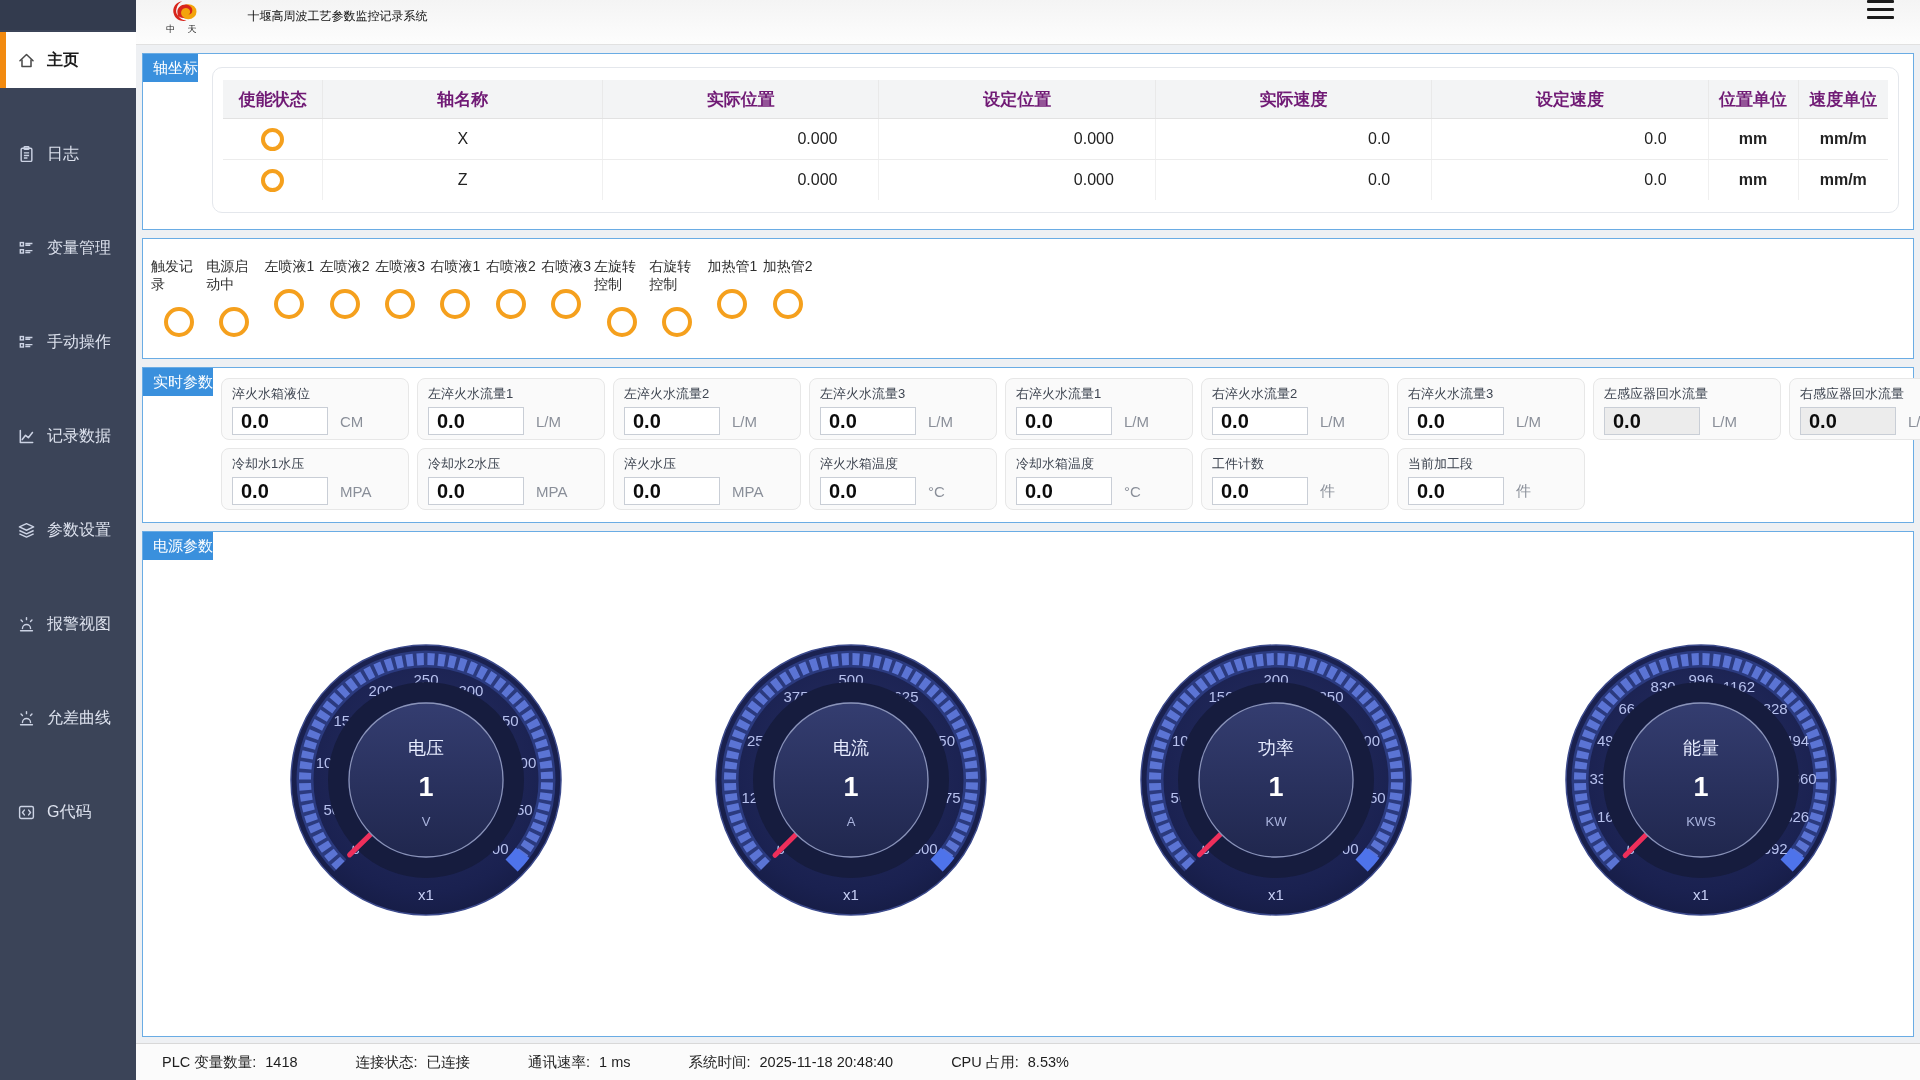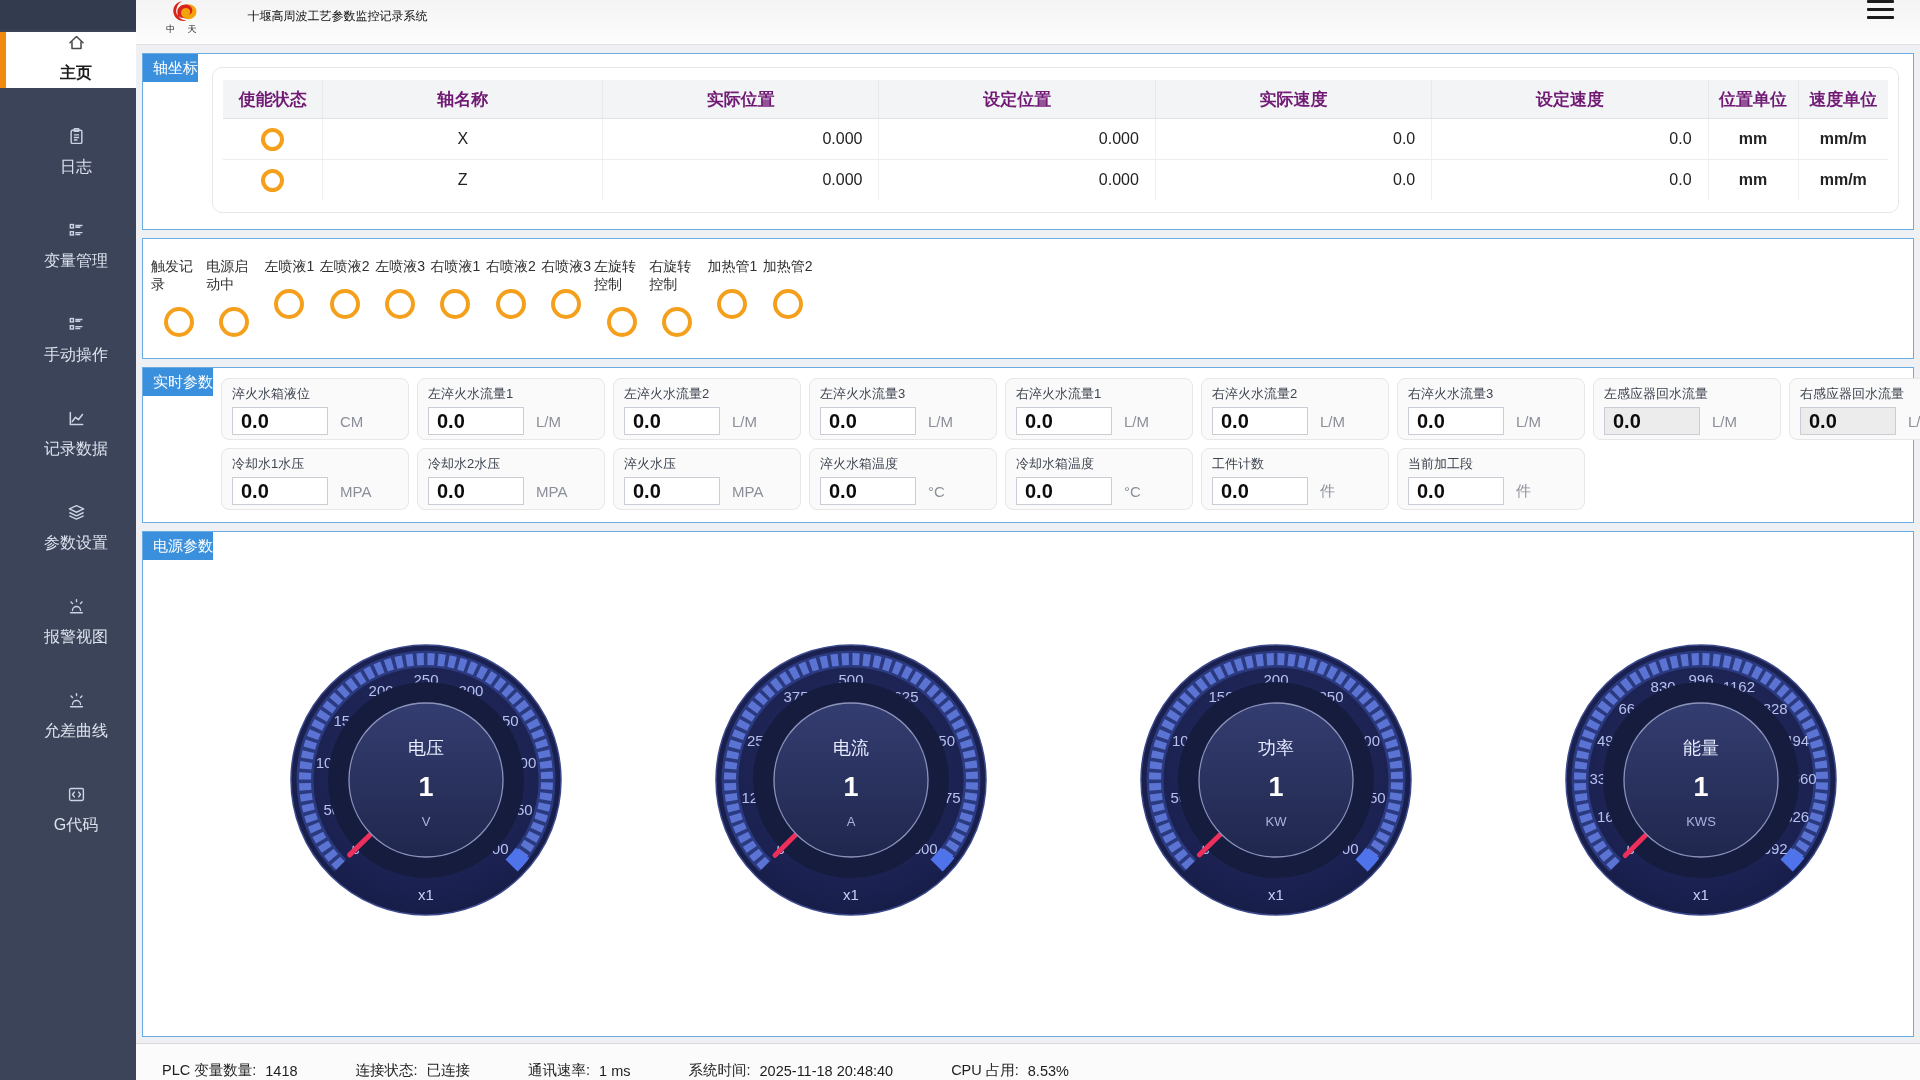--- a/index.html
+++ b/index.html
@@ -5,21 +5,21 @@
   html,body{margin:0;padding:0;}
   body{width:1920px;height:1080px;overflow:hidden;background:#eef0f3;
        font-family:"Liberation Sans","DejaVu Sans",sans-serif;color:#222;}
   .app{display:flex;width:100%;height:100%;}
 
   
   .sidebar{width:136px;background:#3b4458;flex-shrink:0;display:flex;flex-direction:column;}
   .sidebar-top{height:30px;background:#333b4e;flex-shrink:0;}
   .nav{padding-top:2px;}
   .nav-item{height:56px;display:flex;align-items:center;gap:11px;padding-left:16px;
-            margin-bottom:38px;color:#dde2ee;font-size:16px;cursor:pointer;position:relative;flex-direction:column;}
+            margin-bottom:38px;color:#dde2ee;font-size:16px;cursor:pointer;position:relative;}
   .nav-item.active{background:#ffffff;color:#1b1b1b;font-weight:bold;}
   .nav-item.active::before{content:"";position:absolute;left:0;top:0;bottom:0;width:6px;background:#f28a0f;}
   .nav-icon{width:20px;height:20px;display:flex;align-items:center;justify-content:center;}
   .nav-icon svg{width:19px;height:19px;stroke:#ccd3e4;fill:none;}
   .nav-item.active .nav-icon svg{stroke:#4a4a4a;}
 
   
   .main{flex:1;display:flex;flex-direction:column;min-width:0;}
   .header{height:44px;background:linear-gradient(#f4f4f4,#fdfdfd);border-bottom:1px solid #e1e1e1;
           display:flex;align-items:flex-start;padding:0 26px 0 30px;flex-shrink:0;}
@@ -36,21 +36,21 @@
 
   
   .axis-body{padding:13px 14px 16px;}
   .axis-panel{border:1px solid #e4e7ec;border-radius:10px;padding:12px 10px;}
   table.axis{width:100%;border-collapse:collapse;table-layout:fixed;}
   table.axis th{background:#f3f4f5;font-size:17px;font-weight:bold;color:#701a75;height:36px;
                 border-bottom:1px solid #e2e2e2;border-right:1px solid #e9e9e9;}
   table.axis td{height:38px;font-size:16px;border-bottom:1px solid #ececec;border-right:1px solid #f0f0f0;}
   table.axis th:last-child,table.axis td:last-child{border-right:none;}
   table.axis tr:last-child td{border-bottom:none;}
-  .num{text-align:right;padding-right:16px;}
+  .num{text-align:right;padding-right:41px;}
   .ctr{text-align:center;}
   .unit-cell{font-weight:bold;font-size:16px;}
   .ring{display:inline-block;border-radius:50%;border:4px solid #f5a01d;box-sizing:border-box;background:#fff;}
   .ring-sm{width:23px;height:23px;vertical-align:middle;}
 
   
   .ind-body{display:flex;padding:19px 8px 21px;border-radius:10px;}
   .ind-item{flex:1;display:flex;flex-direction:column;align-items:center;gap:13px;}
   .ind-label{font-size:14px;color:#2f2f2f;}
   .ind-ring{width:30px;height:30px;}
@@ -70,21 +70,21 @@
   
   .power-body{flex:1;display:flex;align-items:center;justify-content:space-around;min-height:0;}
   .glabel{fill:#b7c1ee;font-size:15px;text-anchor:middle;dominant-baseline:middle;}
   .gname{fill:#e7ecff;font-size:18px;text-anchor:middle;}
   .gvalue{fill:#ffffff;font-size:27px;font-weight:bold;text-anchor:middle;}
   .gunit{fill:#a9b3dd;font-size:13px;text-anchor:middle;}
   .gmult{fill:#c7cff5;font-size:15px;text-anchor:middle;}
 
   
   .statusbar{height:36px;background:#fbfbfb;border-top:1px solid #d8d8d8;display:flex;
-             align-items:flex-end;padding-left:26px;gap:58px;flex-shrink:0;}
+             align-items:center;padding-left:26px;gap:58px;flex-shrink:0;}
   .status-item{display:flex;align-items:center;gap:9px;font-size:14.5px;color:#1e1e1e;}
 </style>
 </head>
 <body>
 
 <div class="app">
 
   <aside class="sidebar">
     <div class="sidebar-top"></div>
     <nav class="nav">

